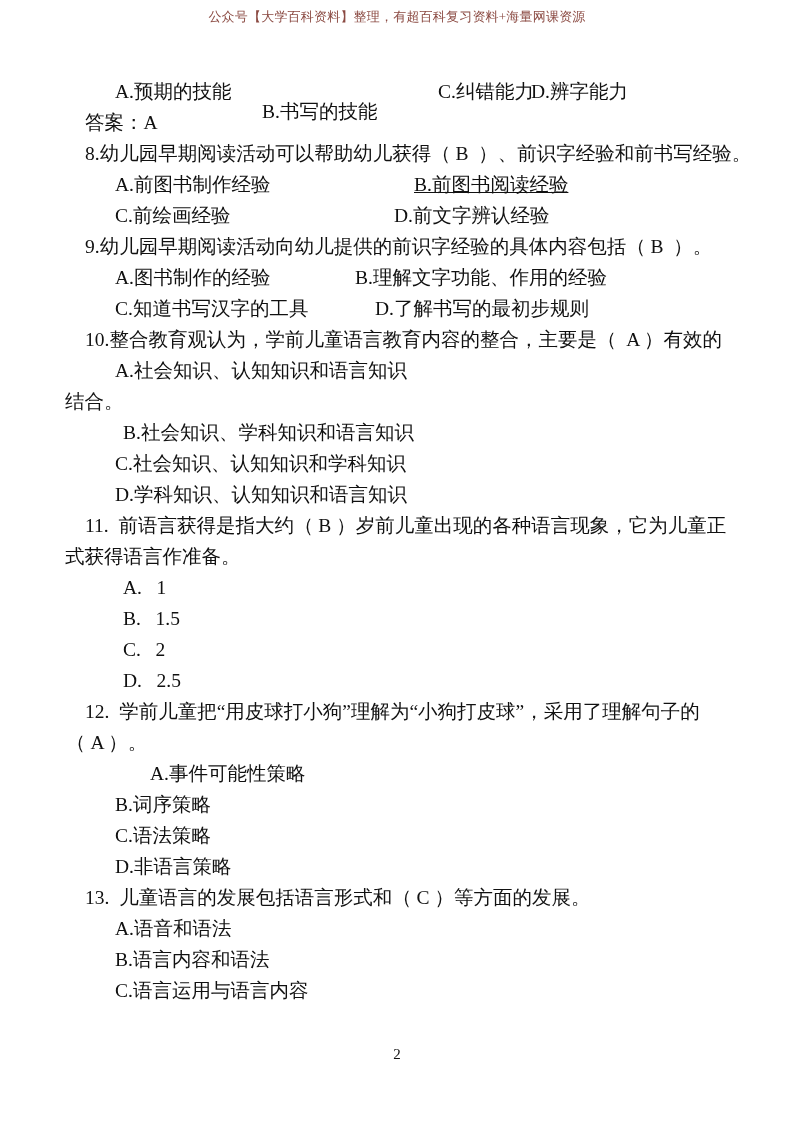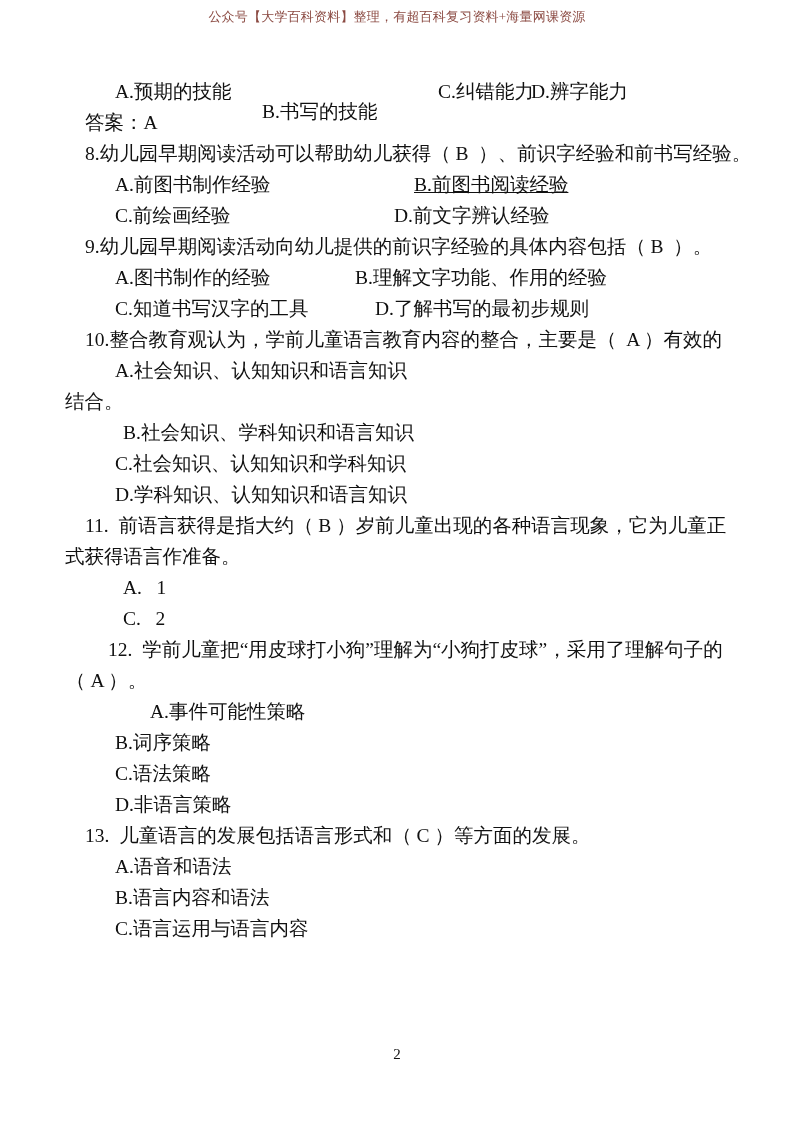--- a/index.html
+++ b/index.html
@@ -116,24 +116,30 @@
       <div class="line">
         <span class="seg" style="left: 85px;">11.  前语言获得是指大约（ B ）岁前儿童出现的各种语言现象，它为儿童正</span>
       </div>
       <div class="line">
         <span class="seg" style="left: 65px;">式获得语言作准备。</span>
       </div>
       <div class="line">
         <span class="seg" style="left: 123px;">A.   1</span>
       </div>
       <div class="line">
+        <span class="seg" style="left: 123px;">B.   1.5</span>
+      </div>
+      <div class="line">
         <span class="seg" style="left: 123px;">C.   2</span>
       </div>
       <div class="line">
-        <span class="seg" style="left: 85px; margin-left: 23px;">12.  学前儿童把“用皮球打小狗”理解为“小狗打皮球”，采用了理解句子的</span>
+        <span class="seg" style="left: 123px;">D.   2.5</span>
+      </div>
+      <div class="line">
+        <span class="seg" style="left: 85px;">12.  学前儿童把“用皮球打小狗”理解为“小狗打皮球”，采用了理解句子的</span>
       </div>
       <div class="line">
         <span class="seg" style="left: 66px;">（ A ）。</span>
       </div>
       <div class="line">
         <span class="seg" style="left: 115px; margin-left: 35px;">A.事件可能性策略</span>
       </div>
       <div class="line">
         <span class="seg" style="left: 115px;">B.词序策略</span>
       </div>

